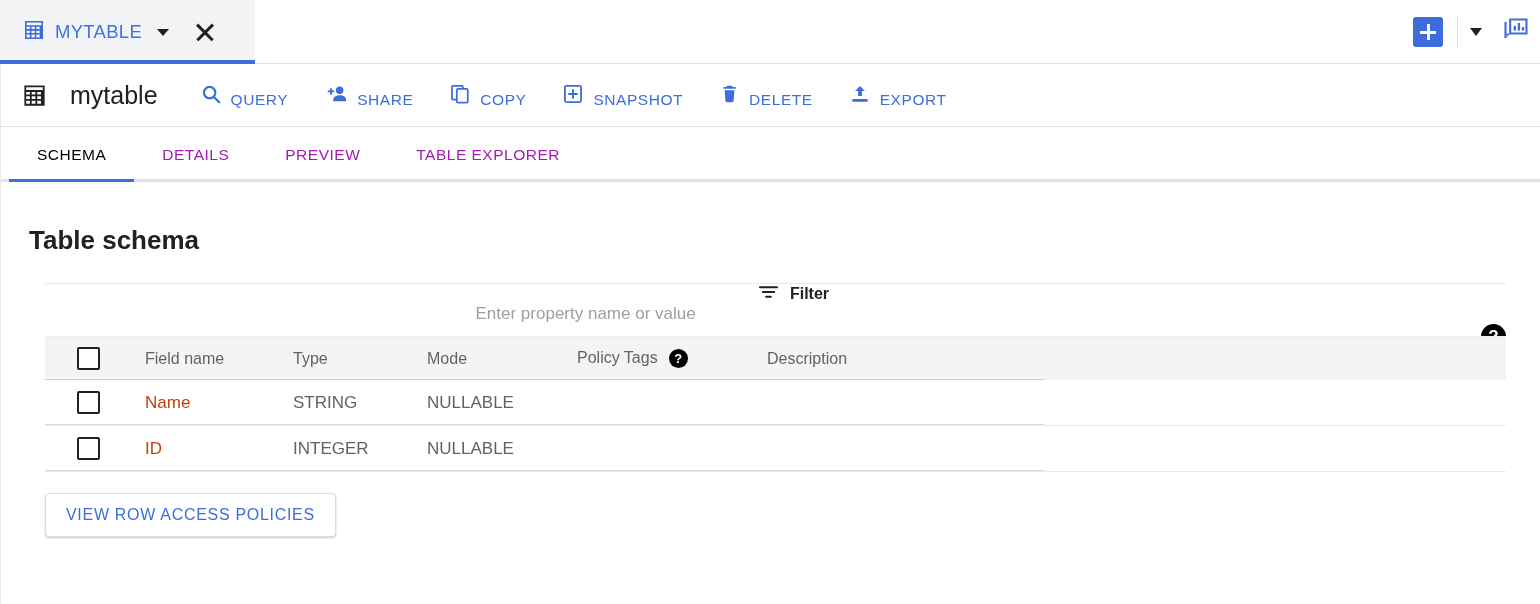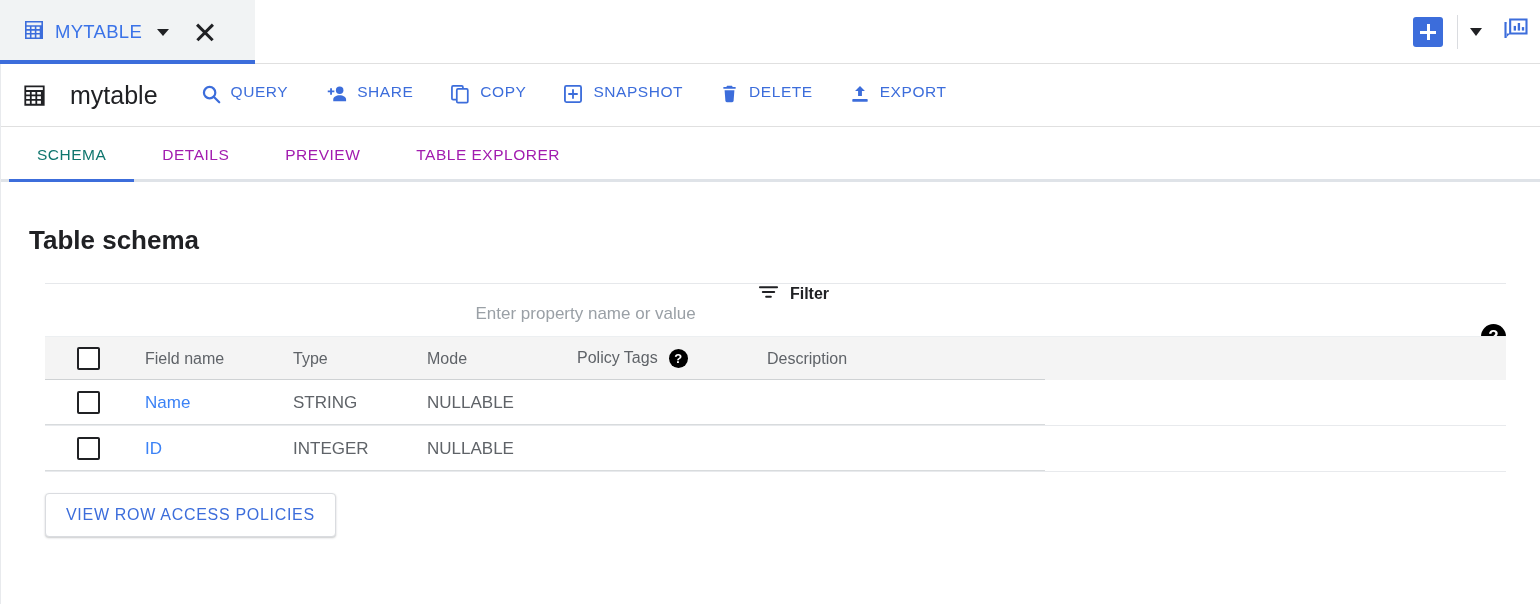--- a/index.html
+++ b/index.html
@@ -157,21 +157,21 @@
   .entity-name {
     font-size: 25px;
     color: #202124;
     font-weight: 400;
     margin-right: 42px;
     white-space: nowrap;
   }
 
   .action {
     display: flex;
-    align-items: flex-start;
+    align-items: flex-end;
     gap: 9px;
     color: #3c6ddb;
     font-size: 15.5px;
     font-weight: 500;
     letter-spacing: .55px;
     margin-right: 36px;
     cursor: pointer;
     white-space: nowrap;
   }
   .action svg { flex: 0 0 auto; }
@@ -201,21 +201,21 @@
     justify-content: center;
     padding: 0 28px;
     font-size: 15.5px;
     font-weight: 500;
     letter-spacing: .5px;
     color: #a21caf;
     cursor: pointer;
     white-space: nowrap;
     z-index: 2;
   }
-  .vtab.active { color: #0f766e; }
+  .vtab.active { color: #000000; }
   .vtab.active::after {
     content: "";
     position: absolute;
     left: 0; right: 0; bottom: 0;
     height: 3px;
     background: #3c6ddb;
   }
 
   
   .content {
@@ -350,21 +350,21 @@
 
   .srow.header .hd {
     font-size: 16px;
     color: #5f6368;
     font-weight: 400;
     white-space: nowrap;
   }
 
   .srow.data .fieldname {
     font-size: 17px;
-    color: #3b82f6;
+    color: #c2410c;
   }
   .srow.data .muted {
     font-size: 17px;
     color: #5f6368;
   }
 
   
   .btnrow {
     display: flex;
     align-items: center;

